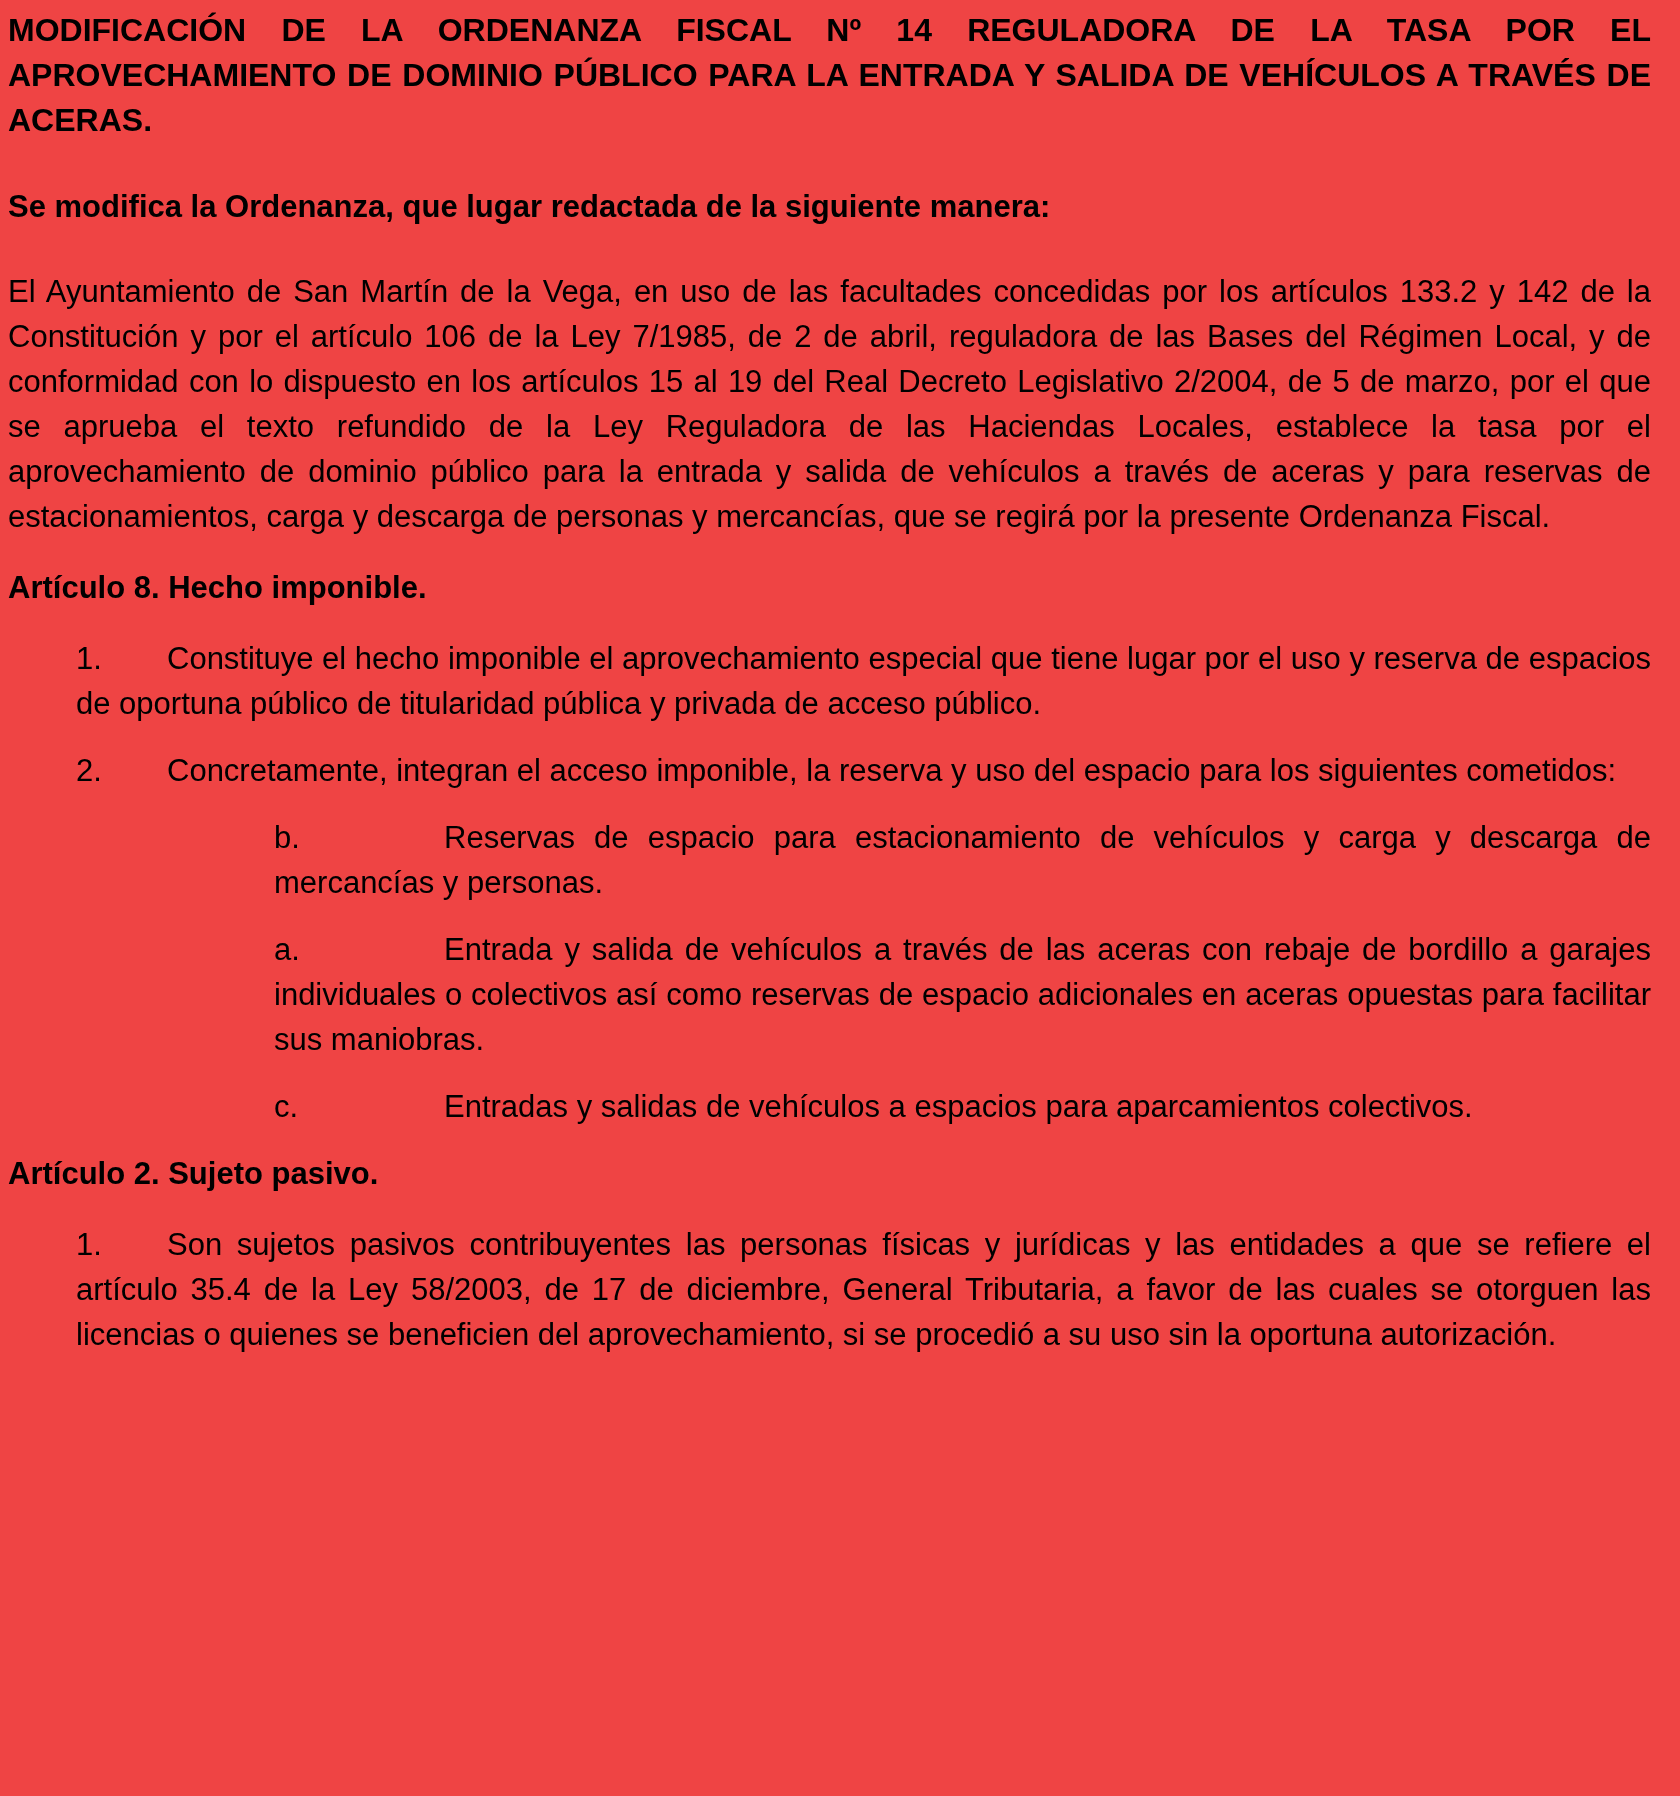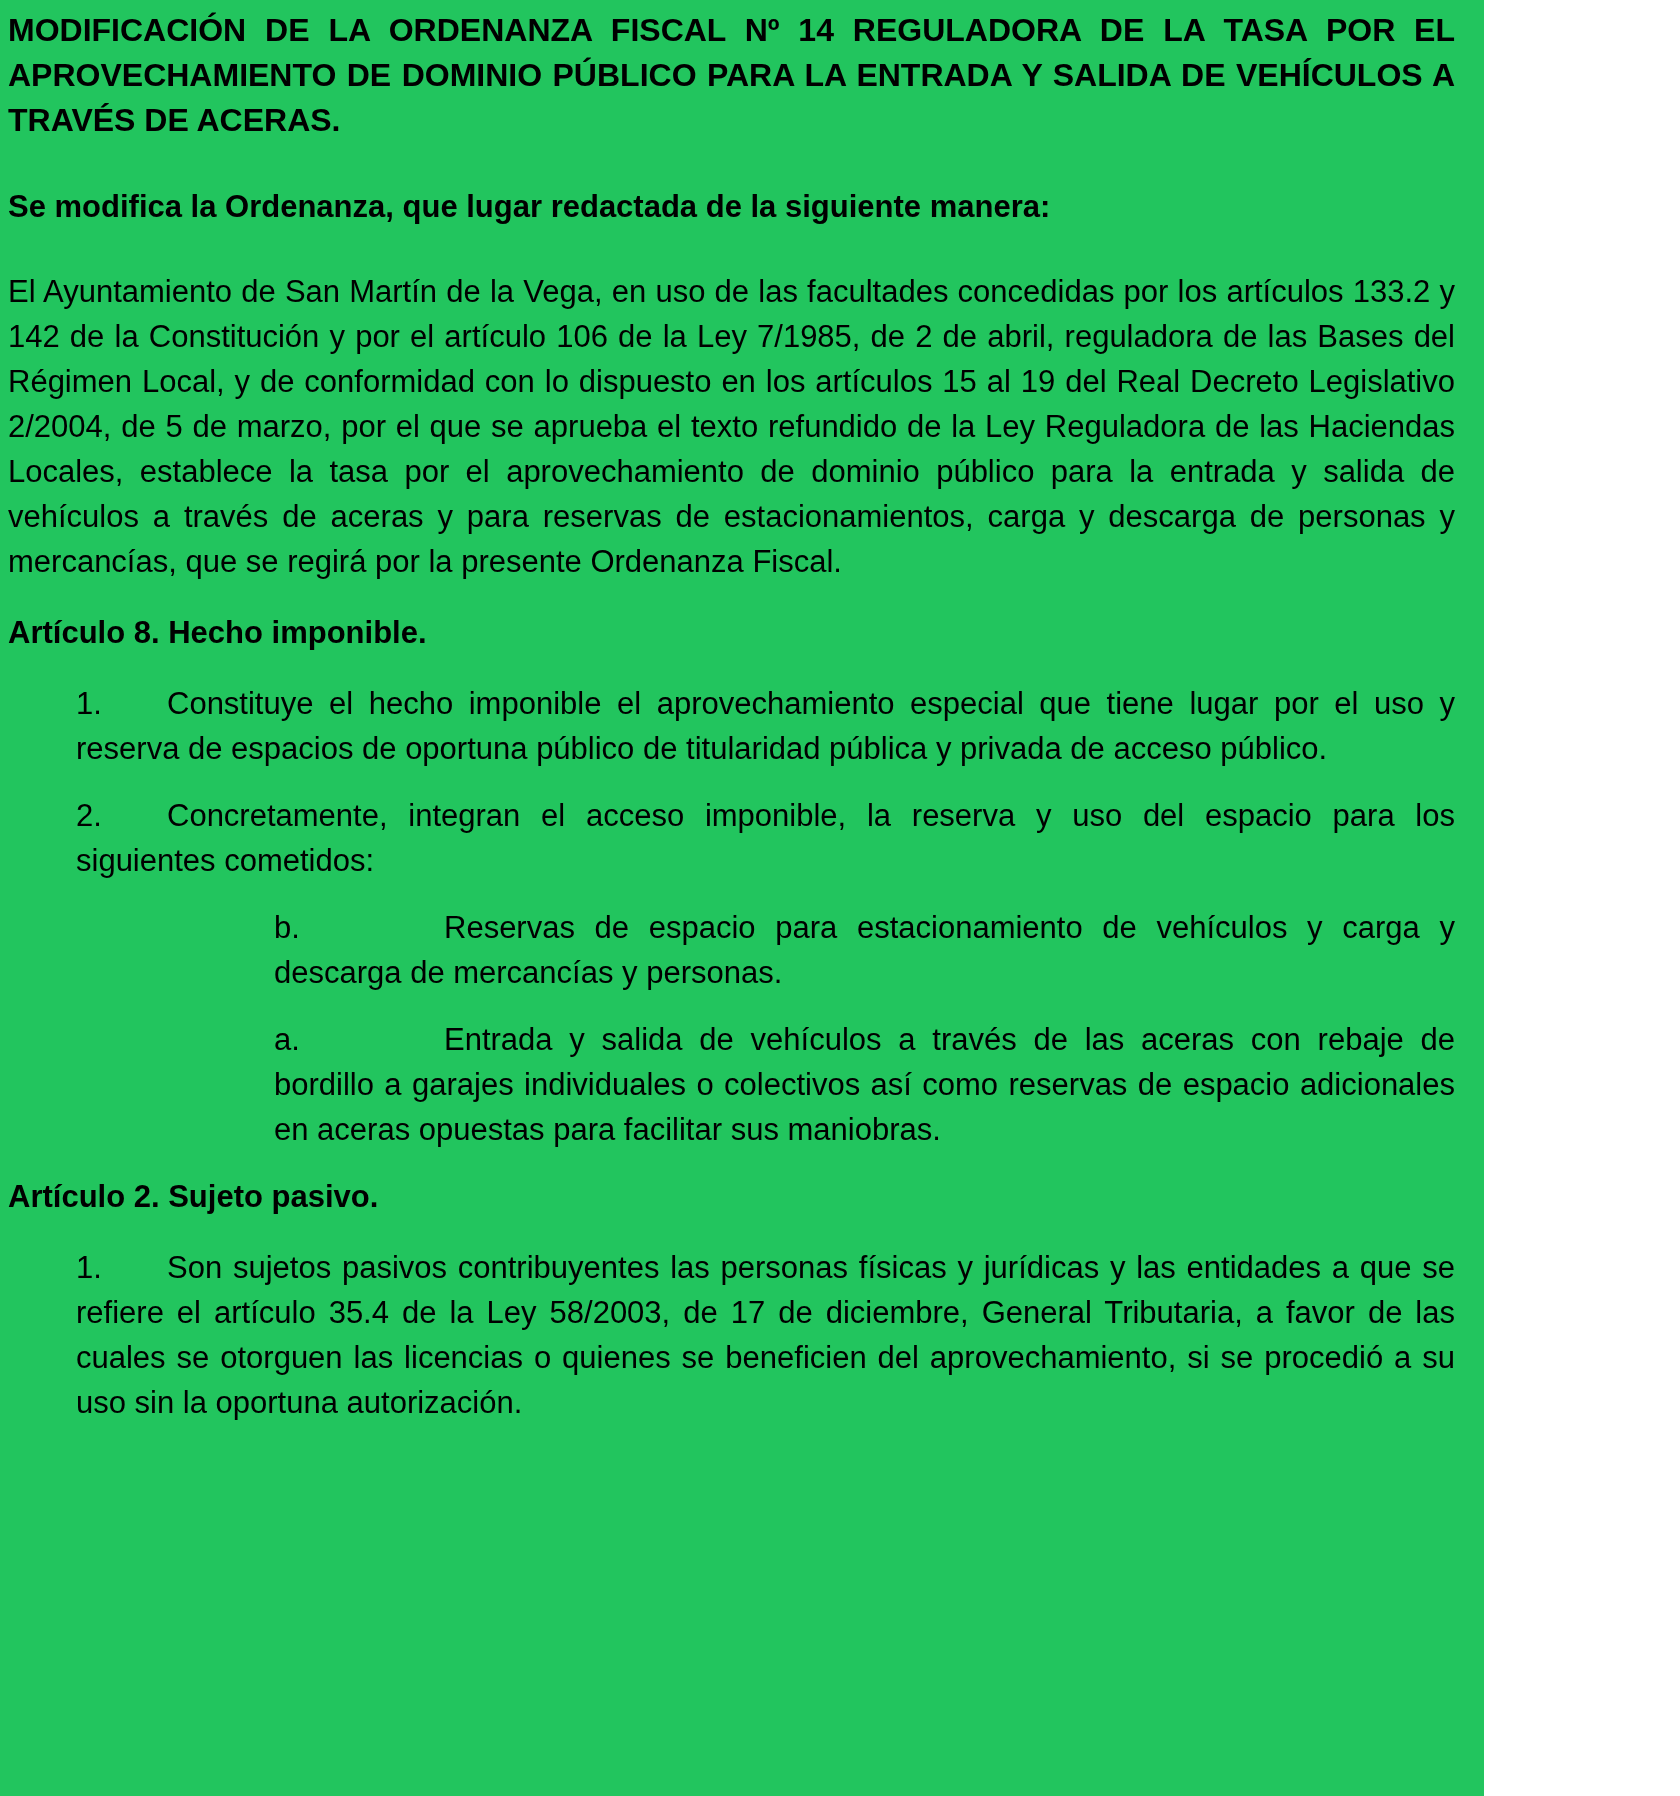--- a/index.html
+++ b/index.html
@@ -2,25 +2,25 @@
 <html><head>
 <meta charset="utf-8">
 <style>
   html, body {
     margin: 0;
     padding: 0;
     background: #ffffff;
   }
   .page {
     position: relative;
-    width: 1484px;
+    width: 1680px;
     height: 1796px;
     box-sizing: border-box;
     padding: 8px 29px 0 8px;
-    background: #22c55e;
+    background: #ef4444;
     color: #000000;
     font-family: "Liberation Sans", "DejaVu Sans", sans-serif;
     font-size: 31px;
     line-height: 45px;
     overflow: hidden;
   }
   .page p { margin: 0; }
   .doc-title {
     font-weight: bold;
     font-size: 32px;
@@ -82,18 +82,19 @@
   <p class="article-heading">Artículo 8. Hecho imponible.</p>
 
   <p class="item"><span class="marker">1.</span><span>Constituye el hecho imponible el aprovechamiento especial que tiene lugar por el uso y reserva de espacios de oportuna público de titularidad pública y privada de acceso público.</span></p>
 
   <p class="item"><span class="marker">2.</span><span>Concretamente, integran el acceso imponible, la reserva y uso del espacio para los siguientes cometidos:</span></p>
 
   <p class="subitem"><span class="marker">b.</span><span>Reservas de espacio para estacionamiento de vehículos y carga y descarga de mercancías y personas.</span></p>
 
   <p class="subitem"><span class="marker">a.</span><span>Entrada y salida de vehículos a través de las aceras con rebaje de bordillo a garajes individuales o colectivos así como reservas de espacio adicionales en aceras opuestas para facilitar sus maniobras.</span></p>
 
+  <p class="subitem"><span class="marker">c.</span><span>Entradas y salidas de vehículos a espacios para aparcamientos colectivos.</span></p>
 
   <p class="article-heading">Artículo 2. Sujeto pasivo.</p>
 
   <p class="item"><span class="marker">1.</span><span>Son sujetos pasivos contribuyentes las personas físicas y jurídicas y las entidades a que se refiere el artículo 35.4 de la Ley 58/2003, de 17 de diciembre, General Tributaria, a favor de las cuales se otorguen las licencias o quienes se beneficien del aprovechamiento, si se procedió a su uso sin la oportuna autorización.</span></p>
 
 </div>
 
 </body></html>

